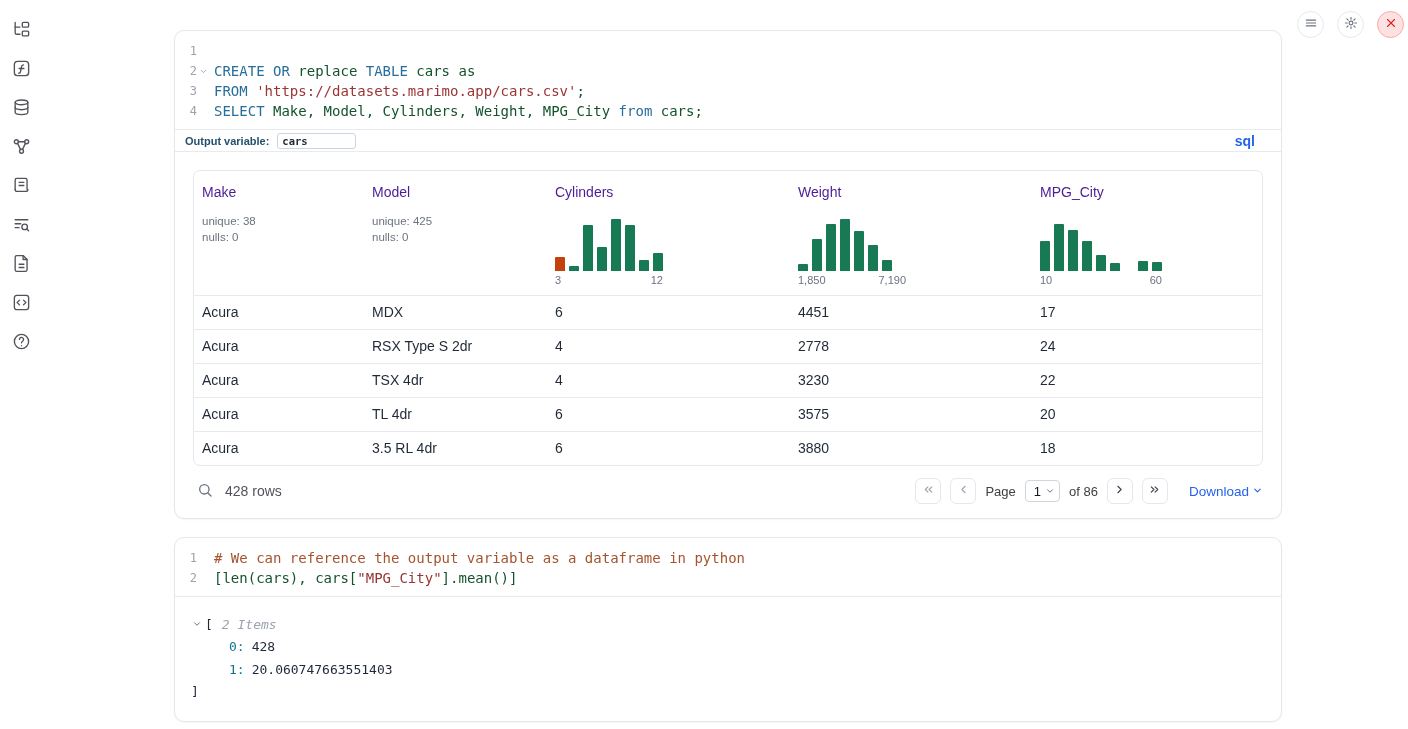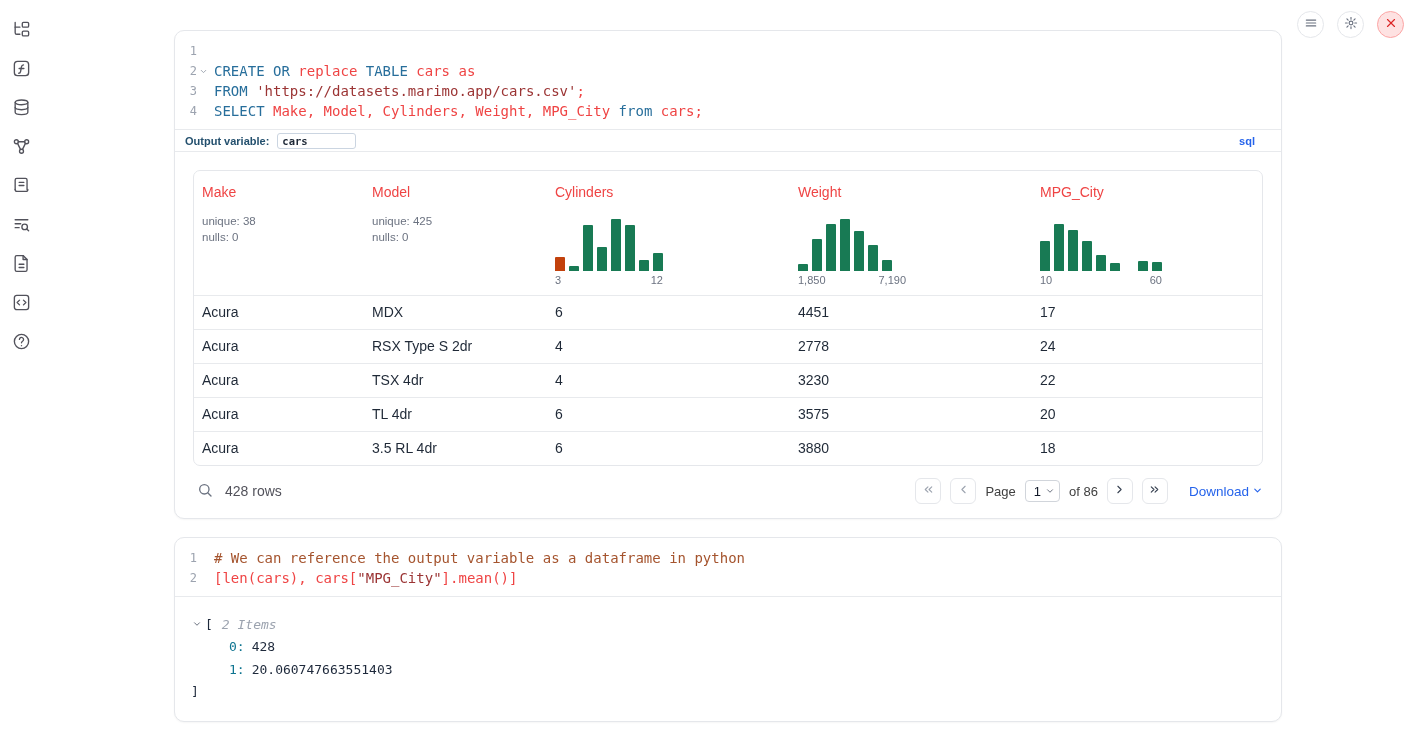--- a/index.html
+++ b/index.html
@@ -31,36 +31,36 @@
     font-family:"DejaVu Sans Mono", monospace; font-size:14px; white-space:pre; }
   .ln { width:22px; flex:none; text-align:right; color:#9ca3af; font-size:12px;
     font-family:"DejaVu Sans Mono", monospace; line-height:20px; }
   .fold { width:12px; flex:none; display:flex; align-items:center; justify-content:center;
     height:20px; color:#9ca3af; }
   .fold svg { width:9px; height:9px; }
   .code-text { margin-left:5px; }
   .seg-kw  { color:#276e9b; }
   .seg-cm  { color:#a5542e; }
   .seg-str { color:#9b3434; }
-  .seg-pl  { color:#ef4444;margin-top:12px; }
+  .seg-pl  { color:#14532d;margin-top:12px; }
 
   
   .outvar { height:23px; border-top:1px solid #e8eaed; border-bottom:1px solid #e8eaed;
     display:flex; align-items:center; padding:0 26px 0 10px; }
   .outvar-label { font-size:11px; font-weight:bold; color:#24506e; }
   .outvar-input { margin-left:8px; width:79px; height:16px; border:1px solid #cbd5e1; border-radius:3px;
     font-family:"DejaVu Sans Mono", monospace; font-size:10.5px; font-weight:bold; color:#1f2937;
     padding:0 4px; outline:none; }
-  .lang-badge { margin-left:auto; font-size:11px; font-weight:bold; color:#2563eb; }
+  .lang-badge { margin-left:auto; font-size:14px; font-weight:bold; color:#2563eb; }
 
   
   .dtable { margin:18px 18px 0 18px; border:1px solid #e5e7eb; border-radius:7px; overflow:hidden; }
   .thead, .trow { display:grid; grid-template-columns:170px 183px 243px 242px 1fr; }
   .hcell { display:flex; flex-direction:column; height:124px; }
-  .hname { font-size:14px; color:#ef4444; padding:13px 8px 0 8px; cursor:pointer; }
+  .hname { font-size:14px; color:#4c1d95; padding:13px 8px 0 8px; cursor:pointer; }
   .hstats { margin:13px 8px 0 8px; font-size:11.5px; color:#6b7280; line-height:16px; }
   .hist-wrap { margin:auto 0 0 8px; width:max-content; cursor:pointer; }
   .hist-bars { display:flex; align-items:flex-end; gap:4px; height:52px; }
   .hist-bar { width:10px; border-radius:1px 1px 0 0; }
   .hist-axis { display:flex; justify-content:space-between; font-size:11px; color:#6b7280;
     padding:3px 0 9px 0; }
   .trow { border-top:1px solid #e8eaed; cursor:default; }
   .tcell { padding:8px 8px; font-size:14px; color:#1f2937; line-height:17px; }
 
   

